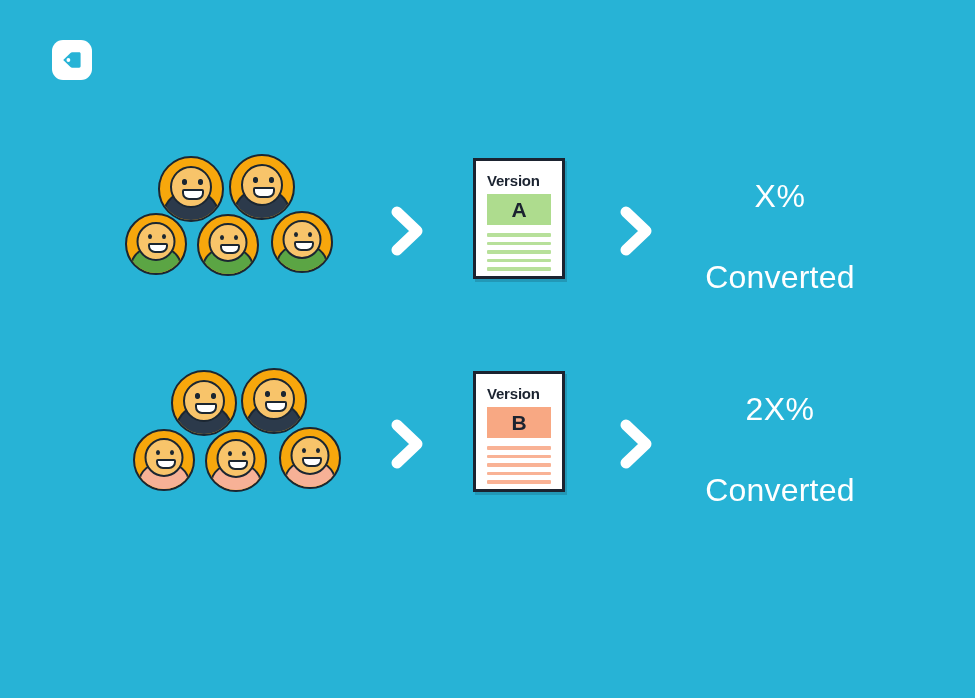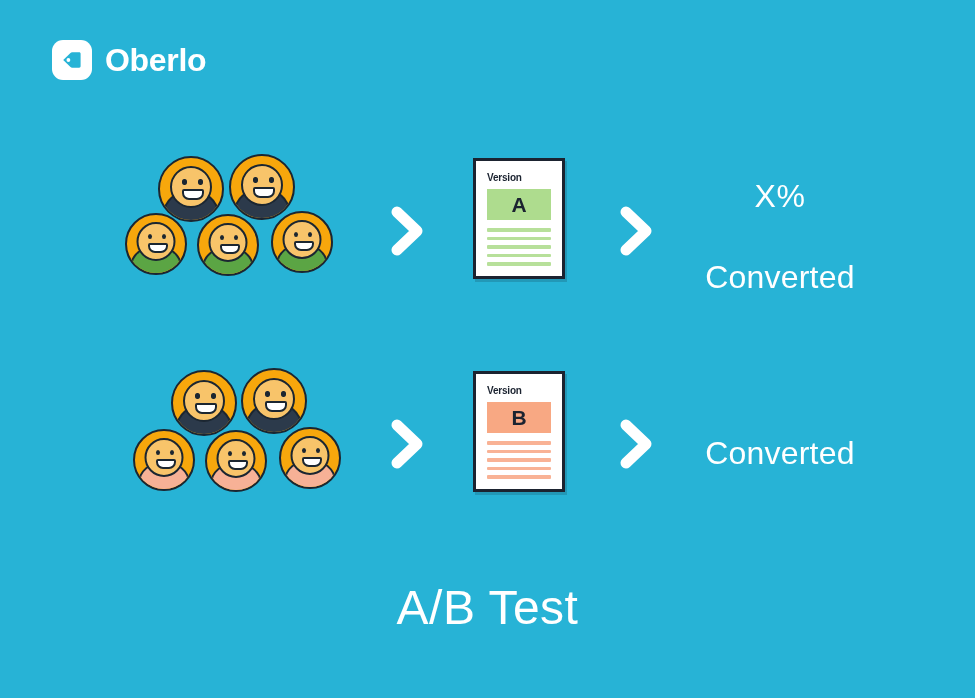--- a/index.html
+++ b/index.html
@@ -142,21 +142,21 @@
     background: #ffffff;
     border: 3.5px solid #1b2330;
     box-sizing: border-box;
     padding: 12px 11px 0 11px;
     box-shadow: 2px 3px 0 rgba(16,32,44,0.18);
   }
   #doc-a { left: 473px; top: 18px; }
   #doc-b { left: 473px; top: 18px; }
   .doc-title {
     color: #1b2330;
-    font-size: 10px;
+    font-size: 15px;
     font-weight: 700;
     line-height: 1;
     margin-bottom: 6px;
     letter-spacing: -0.2px;
   }
   .doc-badge {
     height: 31px;
     display: flex;
     align-items: center;
     justify-content: center;
@@ -210,21 +210,20 @@
 
   <div id="logo">
     <div id="logo-mark">
       <svg width="24" height="24" viewBox="0 0 24 24" aria-hidden="true">
         <path d="M3.2 12 L10.2 5.2 C10.8 4.6 11.5 4.3 12.3 4.3 L19.2 4.3
                  C20 4.3 20.6 4.9 20.6 5.7 L20.6 18.3 C20.6 19.1 20 19.7 19.2 19.7
                  L12.3 19.7 C11.5 19.7 10.8 19.4 10.2 18.8 L3.2 12 Z" fill="#27B3D6"></path>
         <circle cx="8.4" cy="12" r="1.9" fill="#FFFFFF"></circle>
       </svg>
     </div>
-    <div id="logo-word">Oberlo</div>
   </div>
 
   <div class="flow-row" id="row-a">
 
     <div class="cluster" id="cluster-a">
 
       <div class="avatar av-lg" style="left:33px;  top:8px;">
         <div class="body body-navy"></div>
         <div class="face"></div>
         <div class="eye l"></div>
@@ -352,19 +351,19 @@
       </div>
     </div>
 
     <div class="chevron" id="chev-b2">
       <svg width="44" height="58" viewBox="0 0 44 58" aria-hidden="true">
         <polyline points="12,10 32,29 12,48" fill="none" stroke="#FFFFFF" stroke-width="11" stroke-linecap="round" stroke-linejoin="round"></polyline>
       </svg>
     </div>
 
     <div class="result">
+      <div class="pct">2X%</div>
       <div class="label">Converted</div>
     </div>
   </div>
 
-  <div id="footer-title">A/B Test</div>
 
 </div>
 
 </body></html>

